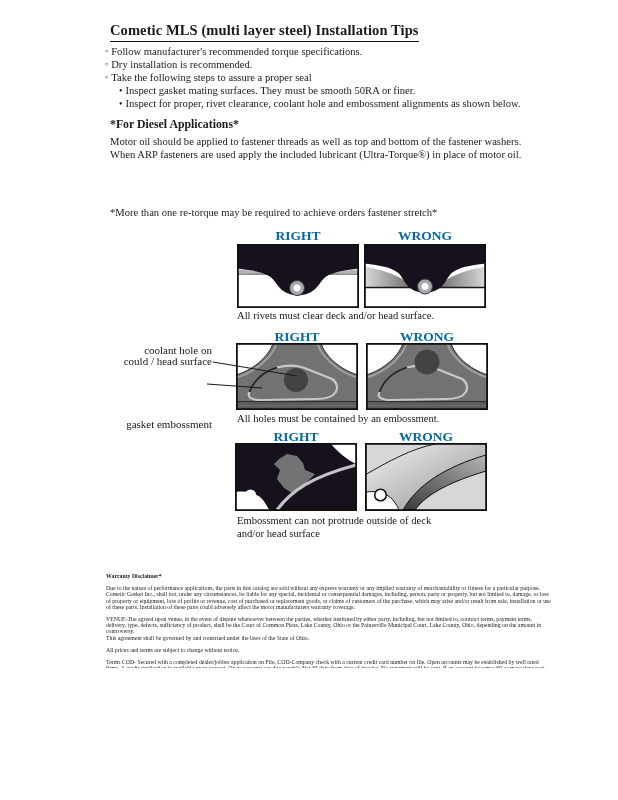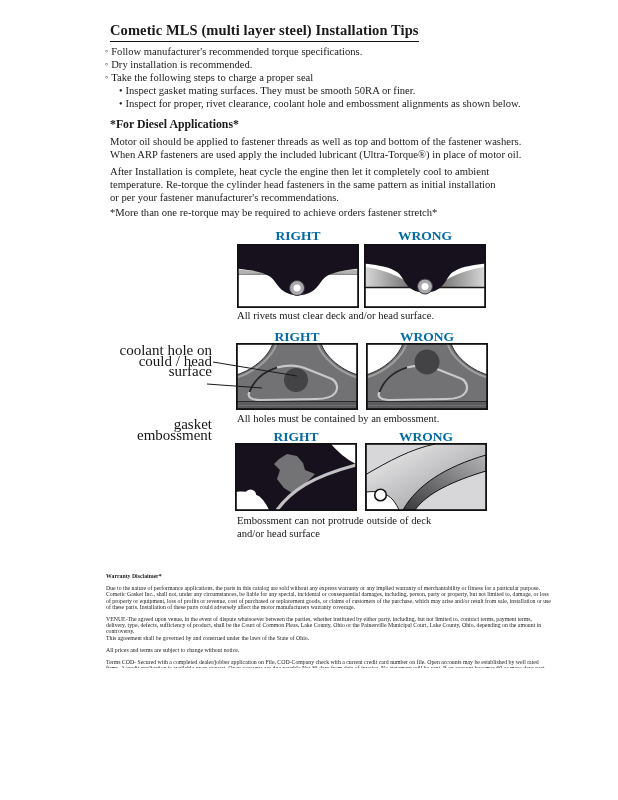--- a/index.html
+++ b/index.html
@@ -19,21 +19,21 @@
   .tip.l2 .bm{font-size:10px;line-height:13px;}
   .diesel-h{position:absolute;left:110px;top:117px;font-size:11.8px;font-weight:bold;}
   .para{position:absolute;left:110px;width:450px;font-size:10.6px;line-height:13px;white-space:pre-line;}
   .p1{top:135px;}
   .p2{top:165px;}
   .pnote{top:206px;}
   .dhead{position:absolute;width:122px;text-align:center;font-size:13.5px;font-weight:bold;color:#0369a1;}
   .dbox{position:absolute;width:122px;}
   .dbox svg{display:block;}
   .caption{position:absolute;left:237px;font-size:10.6px;line-height:12.5px;white-space:pre-line;color:#161616;}
-  .dlabel{position:absolute;left:112px;width:100px;text-align:right;font-size:15px;line-height:10.6px;color:#161616;}
+  .dlabel{position:absolute;left:112px;width:100px;text-align:right;font-size:11px;line-height:10.6px;color:#161616;}
   .leader{position:absolute;left:205px;top:352px;pointer-events:none;}
   .legal{position:absolute;left:106px;top:573px;width:445px;font-size:5.8px;line-height:6.2px;color:#222;}
   .legal p{margin:0 0 6px 0;}
   .legal p.tight{margin-bottom:0;}
   .legal .lh{font-weight:bold;}
   .footer-code{position:absolute;left:387px;top:759px;font-size:14px;letter-spacing:0.3px;color:#1c1c1c;}
 </style>
 </head>
 <body>
 
@@ -45,38 +45,35 @@
     <div class="tip l1">
       <span class="bm">◦</span>
       <span>Follow manufacturer's recommended torque specifications.</span>
     </div>
     <div class="tip l1">
       <span class="bm">◦</span>
       <span>Dry installation is recommended.</span>
     </div>
     <div class="tip l1">
       <span class="bm">◦</span>
-      <span>Take the following steps to charge a proper seal</span>
+      <span>Take the following steps to assure a proper seal</span>
     </div>
     <div class="tip l2">
       <span class="bm">•</span>
       <span>Inspect gasket mating surfaces. They must be smooth 50RA or finer.</span>
     </div>
     <div class="tip l2">
       <span class="bm">•</span>
       <span>Inspect for proper, rivet clearance, coolant hole and embossment alignments as shown below.</span>
     </div>
   </div>
 
   <div class="diesel-h">*For Diesel Applications*</div>
   <div class="para p1">Motor oil should be applied to fastener threads as well as top and bottom of the fastener washers.
 When ARP fasteners are used apply the included lubricant (Ultra-Torque®) in place of motor oil.</div>
-  <div class="para p2">After Installation is complete, heat cycle the engine then let it completely cool to ambient
-temperature. Re-torque the cylinder head fasteners in the same pattern as initial installation
-or per your fastener manufacturer's recommendations.</div>
   <div class="para pnote">*More than one re-torque may be required to achieve orders fastener stretch*</div>
 
   <div class="dhead" style="left:237px;top:228px;">RIGHT</div>
   <div class="dhead" style="left:364px;top:228px;">WRONG</div>
 
   <div class="dbox" style="left:237px;top:244px;">
     <svg width="122" height="64" viewBox="0 0 122 64">
       <rect x="0" y="0" width="122" height="64" fill="#ffffff"></rect>
       <line x1="0" y1="30" x2="122" y2="30" stroke="#1a1a1a" stroke-width="1.2"></line>
       <polygon points="2,25.5 38,29 2,30" fill="#b3b3b3"></polygon>

